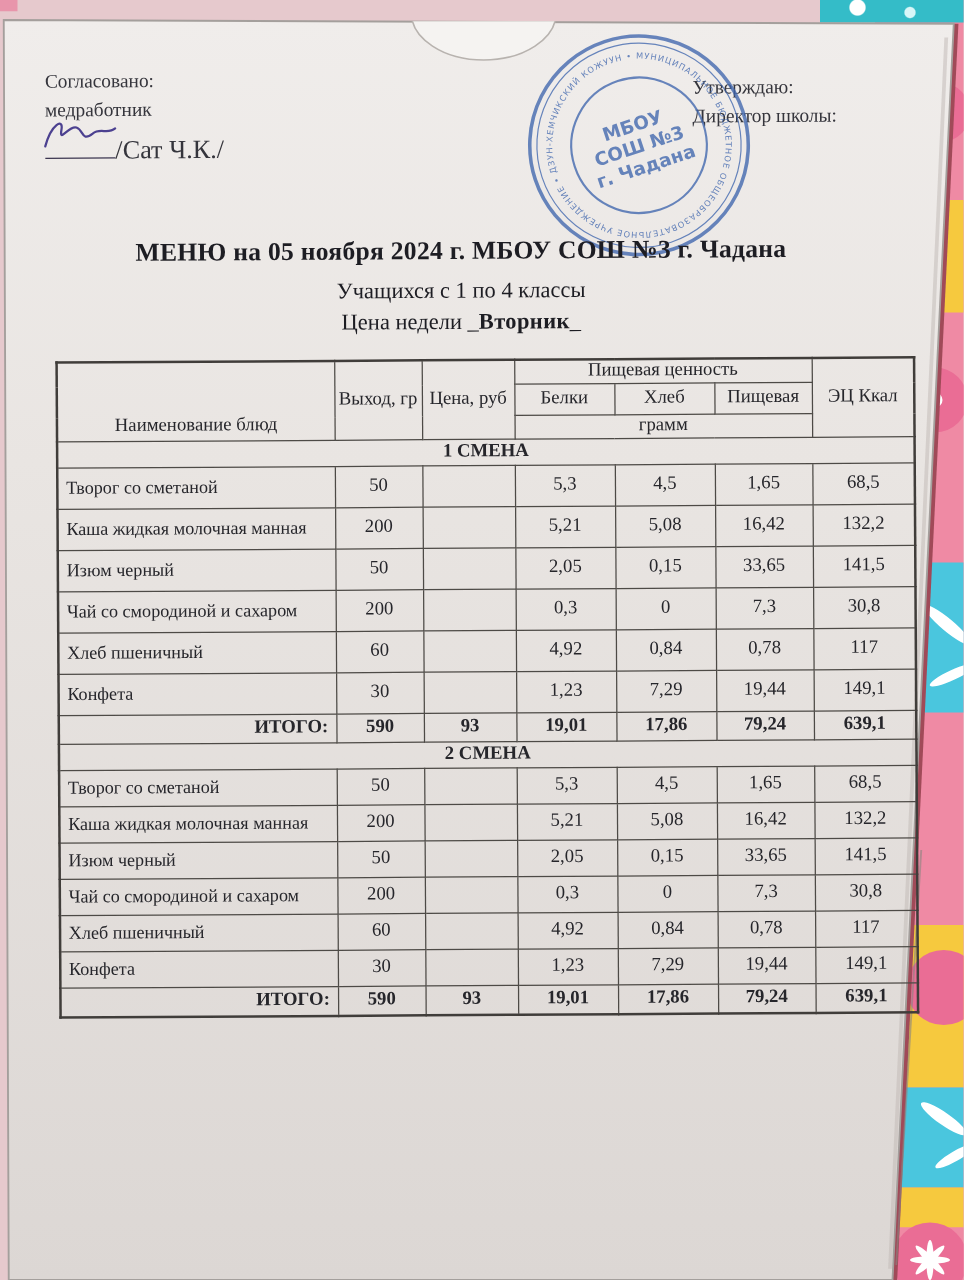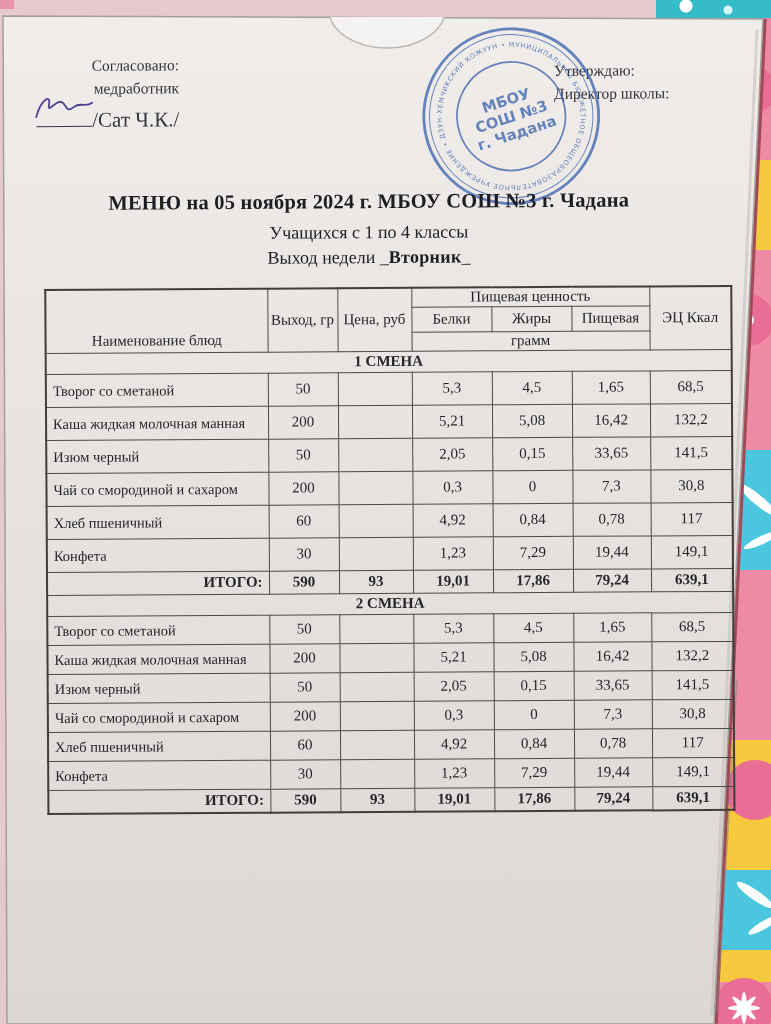--- a/index.html
+++ b/index.html
@@ -107,21 +107,21 @@
   <g clip-path="url(#belowEdge)">
     <ellipse cx="387" cy="10" rx="58" ry="38" fill="#f5f3f1" stroke="#b8b3af" stroke-width="1.3"></ellipse>
   </g>
 
   <path d="M757,30 L712,1015" stroke="#c2bcb8" stroke-width="3" opacity="0.55" fill="none"></path>
   <path d="M737,680 L717,1012" stroke="#8b8580" stroke-width="1.5" opacity="0.6" fill="none"></path>
 </svg>
 
 <div class="doc-content">
 
-  <div class="abs approval" style="left:38px;top:52px;text-align:right;">
+  <div class="abs approval" style="left:38px;top:52px;">
     <div>Согласовано:</div>
     <div>медработник</div>
     <div class="sig-row">
       <svg class="sig-ink" width="78" height="34" viewBox="0 0 78 34">
         <path d="M4,26 C9,8 19,3 17,13 C15,24 23,9 29,11 C35,13 33,23 42,16 C48,11 54,17 60,12" fill="none" stroke="#4c4190" stroke-width="1.8" stroke-linecap="round"></path>
       </svg>
       <span class="sig-line"></span><span class="sig-name">/Сат Ч.К./</span>
     </div>
   </div>
 
@@ -144,21 +144,21 @@
       <g font-size="15.5" font-weight="bold" text-anchor="middle">
         <text x="100" y="88">МБОУ</text>
         <text x="100" y="106">СОШ №3</text>
         <text x="100" y="124">г. Чадана</text>
       </g>
     </g>
   </svg>
 
   <div class="abs title-line title1">МЕНЮ на 05 ноября 2024 г. МБОУ СОШ №3 г. Чадана</div>
   <div class="abs title-line title2">Учащихся с 1 по 4 классы</div>
-  <div class="abs title-line title3"><span>Выход недели _</span><b>Вторник</b><span>_</span></div>
+  <div class="abs title-line title3"><span>Цена недели _</span><b>Вторник</b><span>_</span></div>
 
   <div class="abs menu-table-wrap">
     <table>
       <colgroup>
         <col style="width:222px">
           <col style="width:70px">
           <col style="width:74px">
         <col style="width:80px">
           <col style="width:80px">
           <col style="width:78px">
@@ -167,21 +167,21 @@
       <tbody id="menu-body">
         <tr class="h-top">
           <td rowspan="3" class="h-name">Наименование блюд</td>
           <td rowspan="3">Выход, гр</td>
           <td rowspan="3">Цена, руб</td>
           <td colspan="3">Пищевая ценность</td>
           <td rowspan="3">ЭЦ Ккал</td>
         </tr>
         <tr class="hdr2">
           <td>Белки</td>
-          <td>Жиры</td>
+          <td>Хлеб</td>
           <td>Пищевая</td>
         </tr>
         <tr class="hdr3">
           <td colspan="3">грамм</td>
         </tr>
       <tr class="section-row">
             <td colspan="7">1 СМЕНА</td>
           </tr>
           <tr class="item-row r0">
             <td class="c-name">Творог со сметаной</td>

